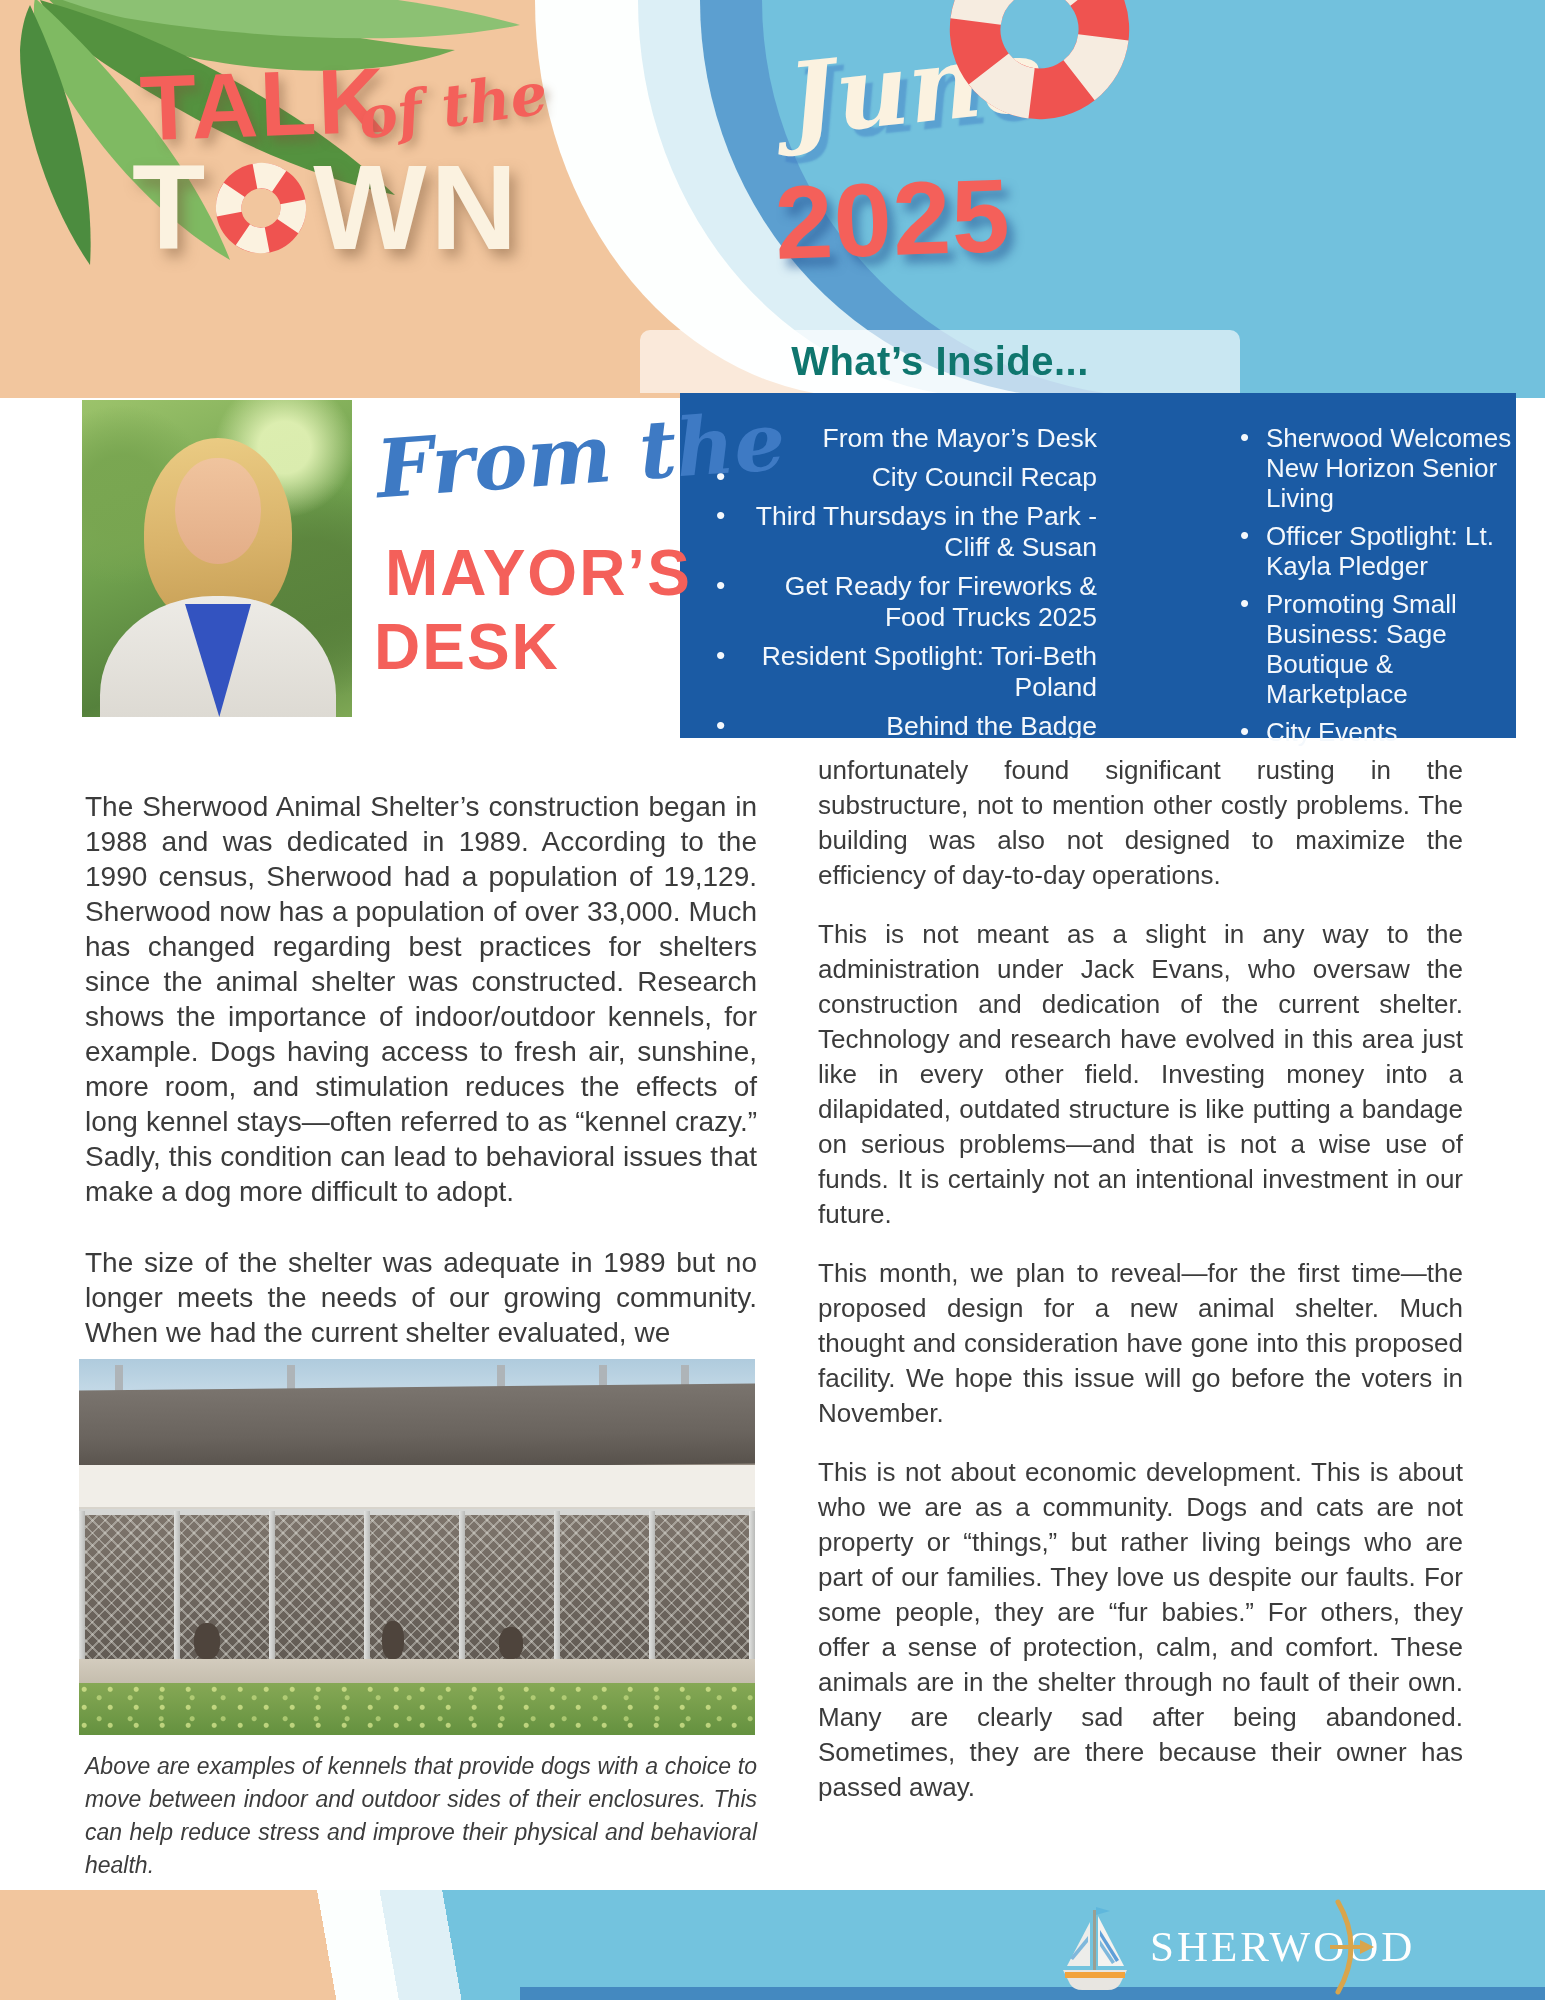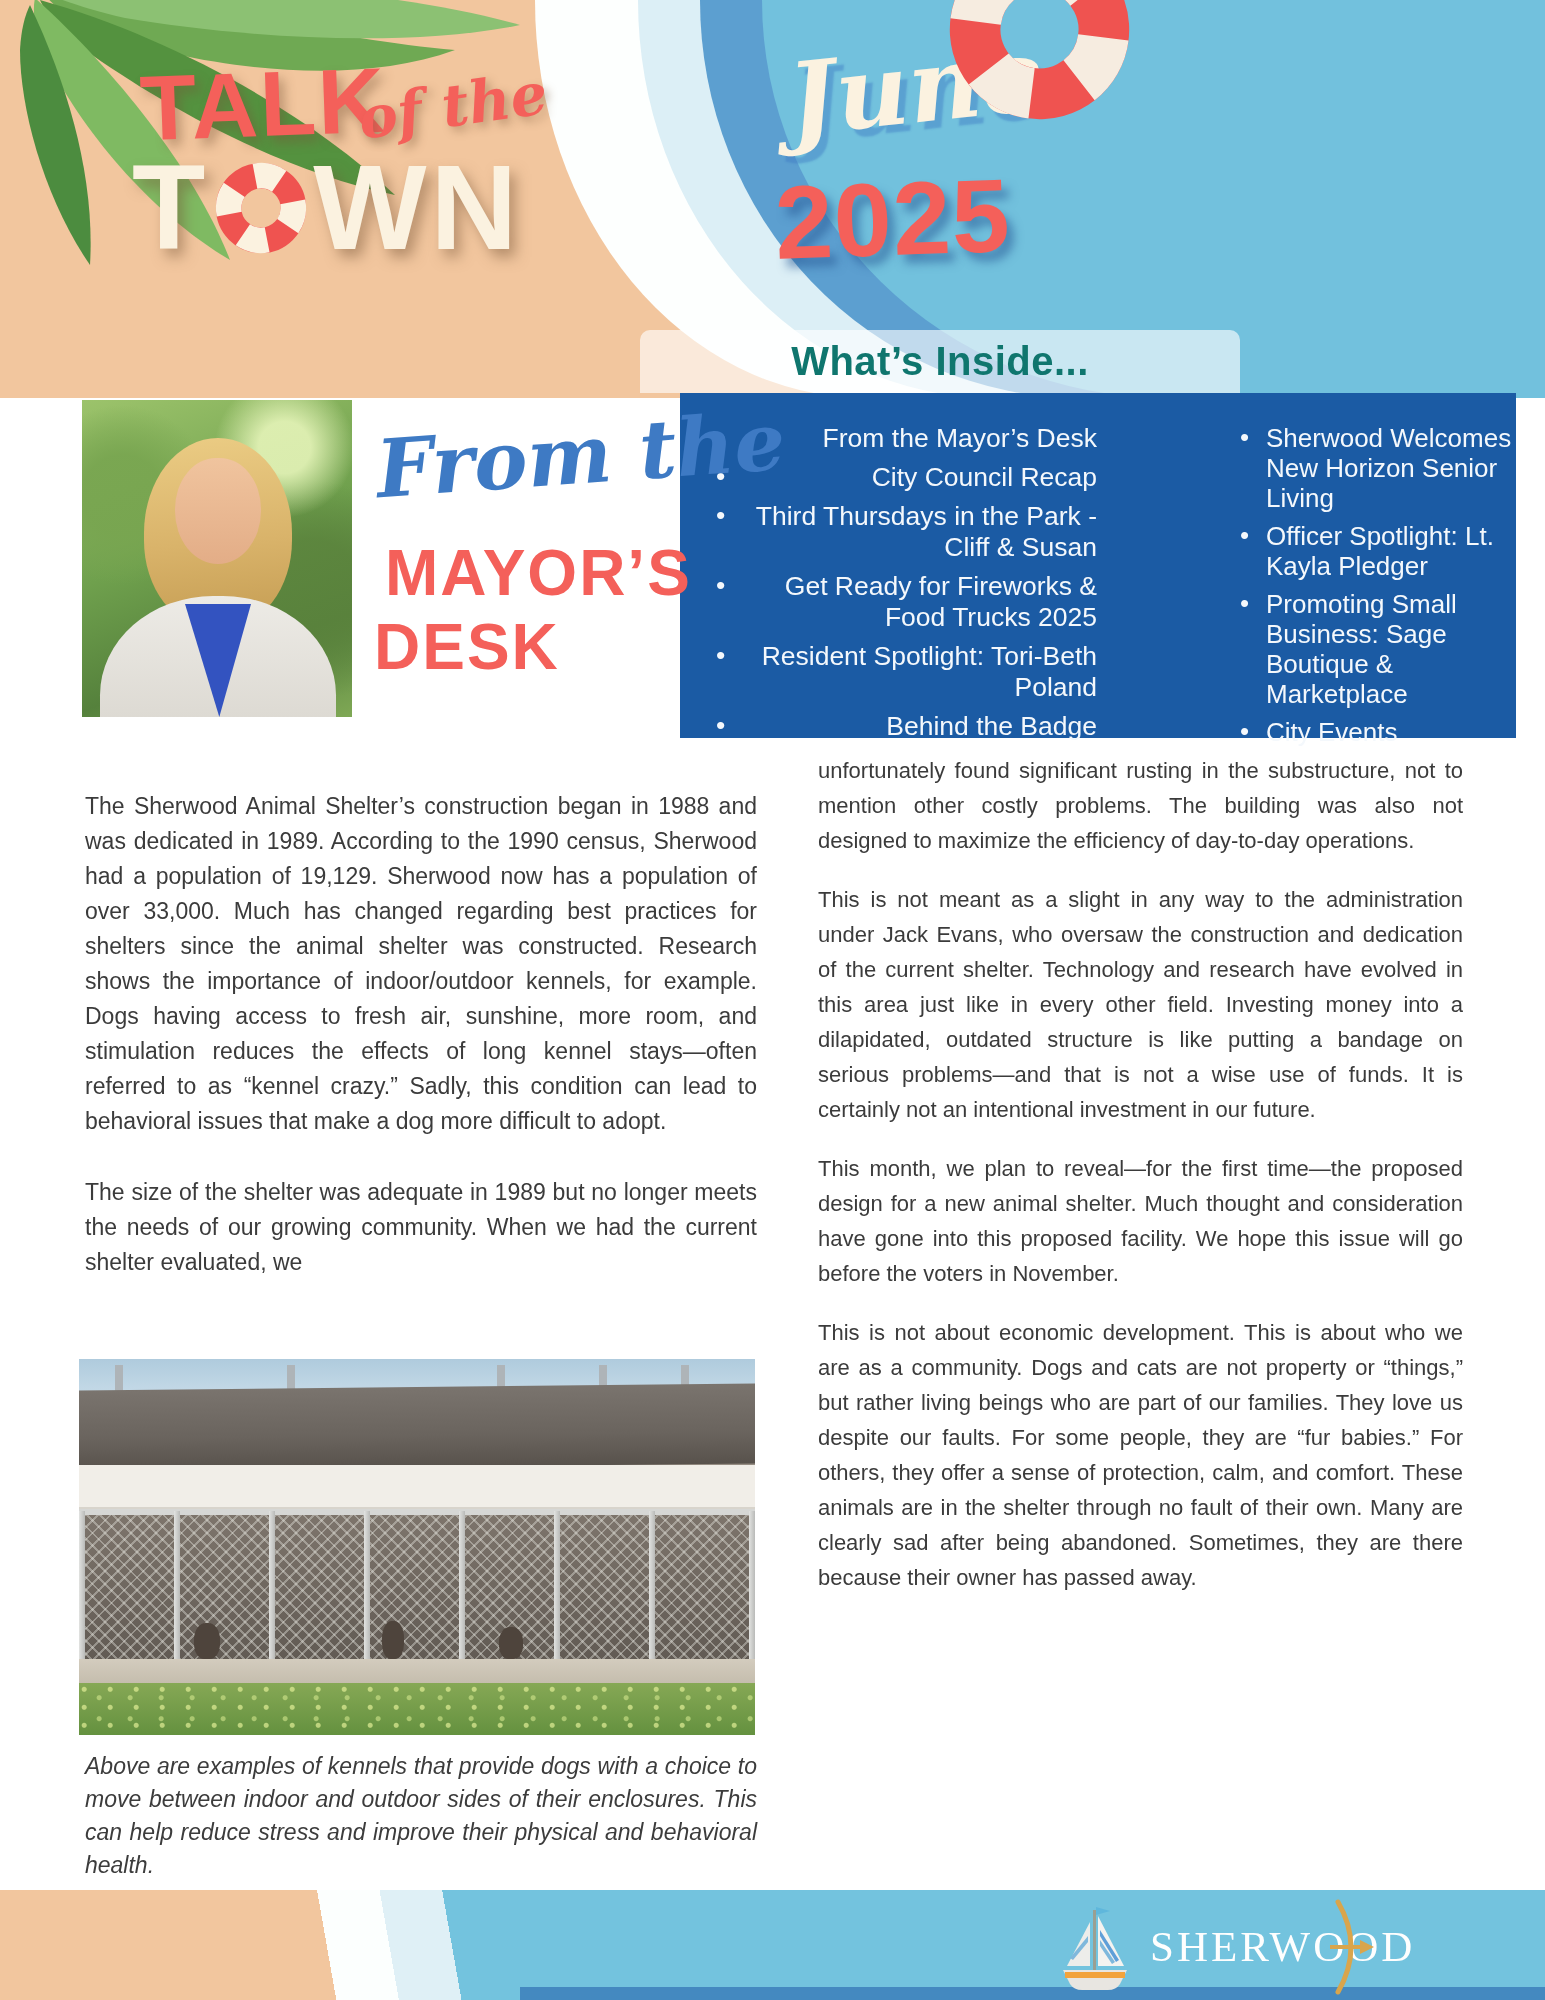--- a/index.html
+++ b/index.html
@@ -60,23 +60,23 @@
        clip-path:polygon(0 0,100% 0,52% 100%);background:#3353C0;}
 
   .from-the{left:376px;top:408px;font-family:"DejaVu Serif",serif;font-style:italic;font-weight:bold;
        font-size:80px;color:#3E7AC4;transform:rotate(-4deg);}
   .mayors{left:385px;top:536px;font-size:64px;font-weight:bold;color:#F4605A;letter-spacing:2px;}
   .desk{left:374px;top:610px;font-size:64px;font-weight:bold;color:#F4605A;letter-spacing:2px;}
 
   
   .art-title{left:85px;top:722px;margin:0;font-size:47px;font-weight:bold;font-style:italic;color:#3E7AC4;}
   .col-left{left:85px;top:789px;width:672px;}
-  .col-left p{margin:0 0 36px;font-size:23px;line-height:35px;color:#3B3B3B;text-align:justify;}
+  .col-left p{margin:0 0 36px;font-size:28px;line-height:35px;color:#3B3B3B;text-align:justify;}
   .col-right{left:818px;top:753px;width:645px;}
-  .col-right p{margin:0 0 24px;font-size:22px;line-height:35px;color:#3B3B3B;text-align:justify;}
+  .col-right p{margin:0 0 24px;font-size:26px;line-height:35px;color:#3B3B3B;text-align:justify;}
   .caption{left:85px;top:1750px;width:672px;margin:0;font-size:23px;line-height:33px;font-style:italic;
        color:#3C3C3C;text-align:justify;}
 
   
   .kennel{left:79px;top:1359px;width:676px;height:376px;overflow:hidden;background:#968D83;}
   .k-sky{position:absolute;left:0;top:0;width:676px;height:60px;background:linear-gradient(180deg,#AFCBDD,#D5E5EF);}
   .k-post{position:absolute;width:8px;height:36px;top:6px;background:#AEB4B8;}
   .k-roof{position:absolute;left:-6px;top:28px;width:690px;height:80px;transform:rotate(-.6deg);
        background:linear-gradient(180deg,#7A746E 0%,#6A645E 60%,#58524C 100%);}
   .k-soffit{position:absolute;left:0;top:106px;width:676px;height:42px;background:#F1EEE8;

